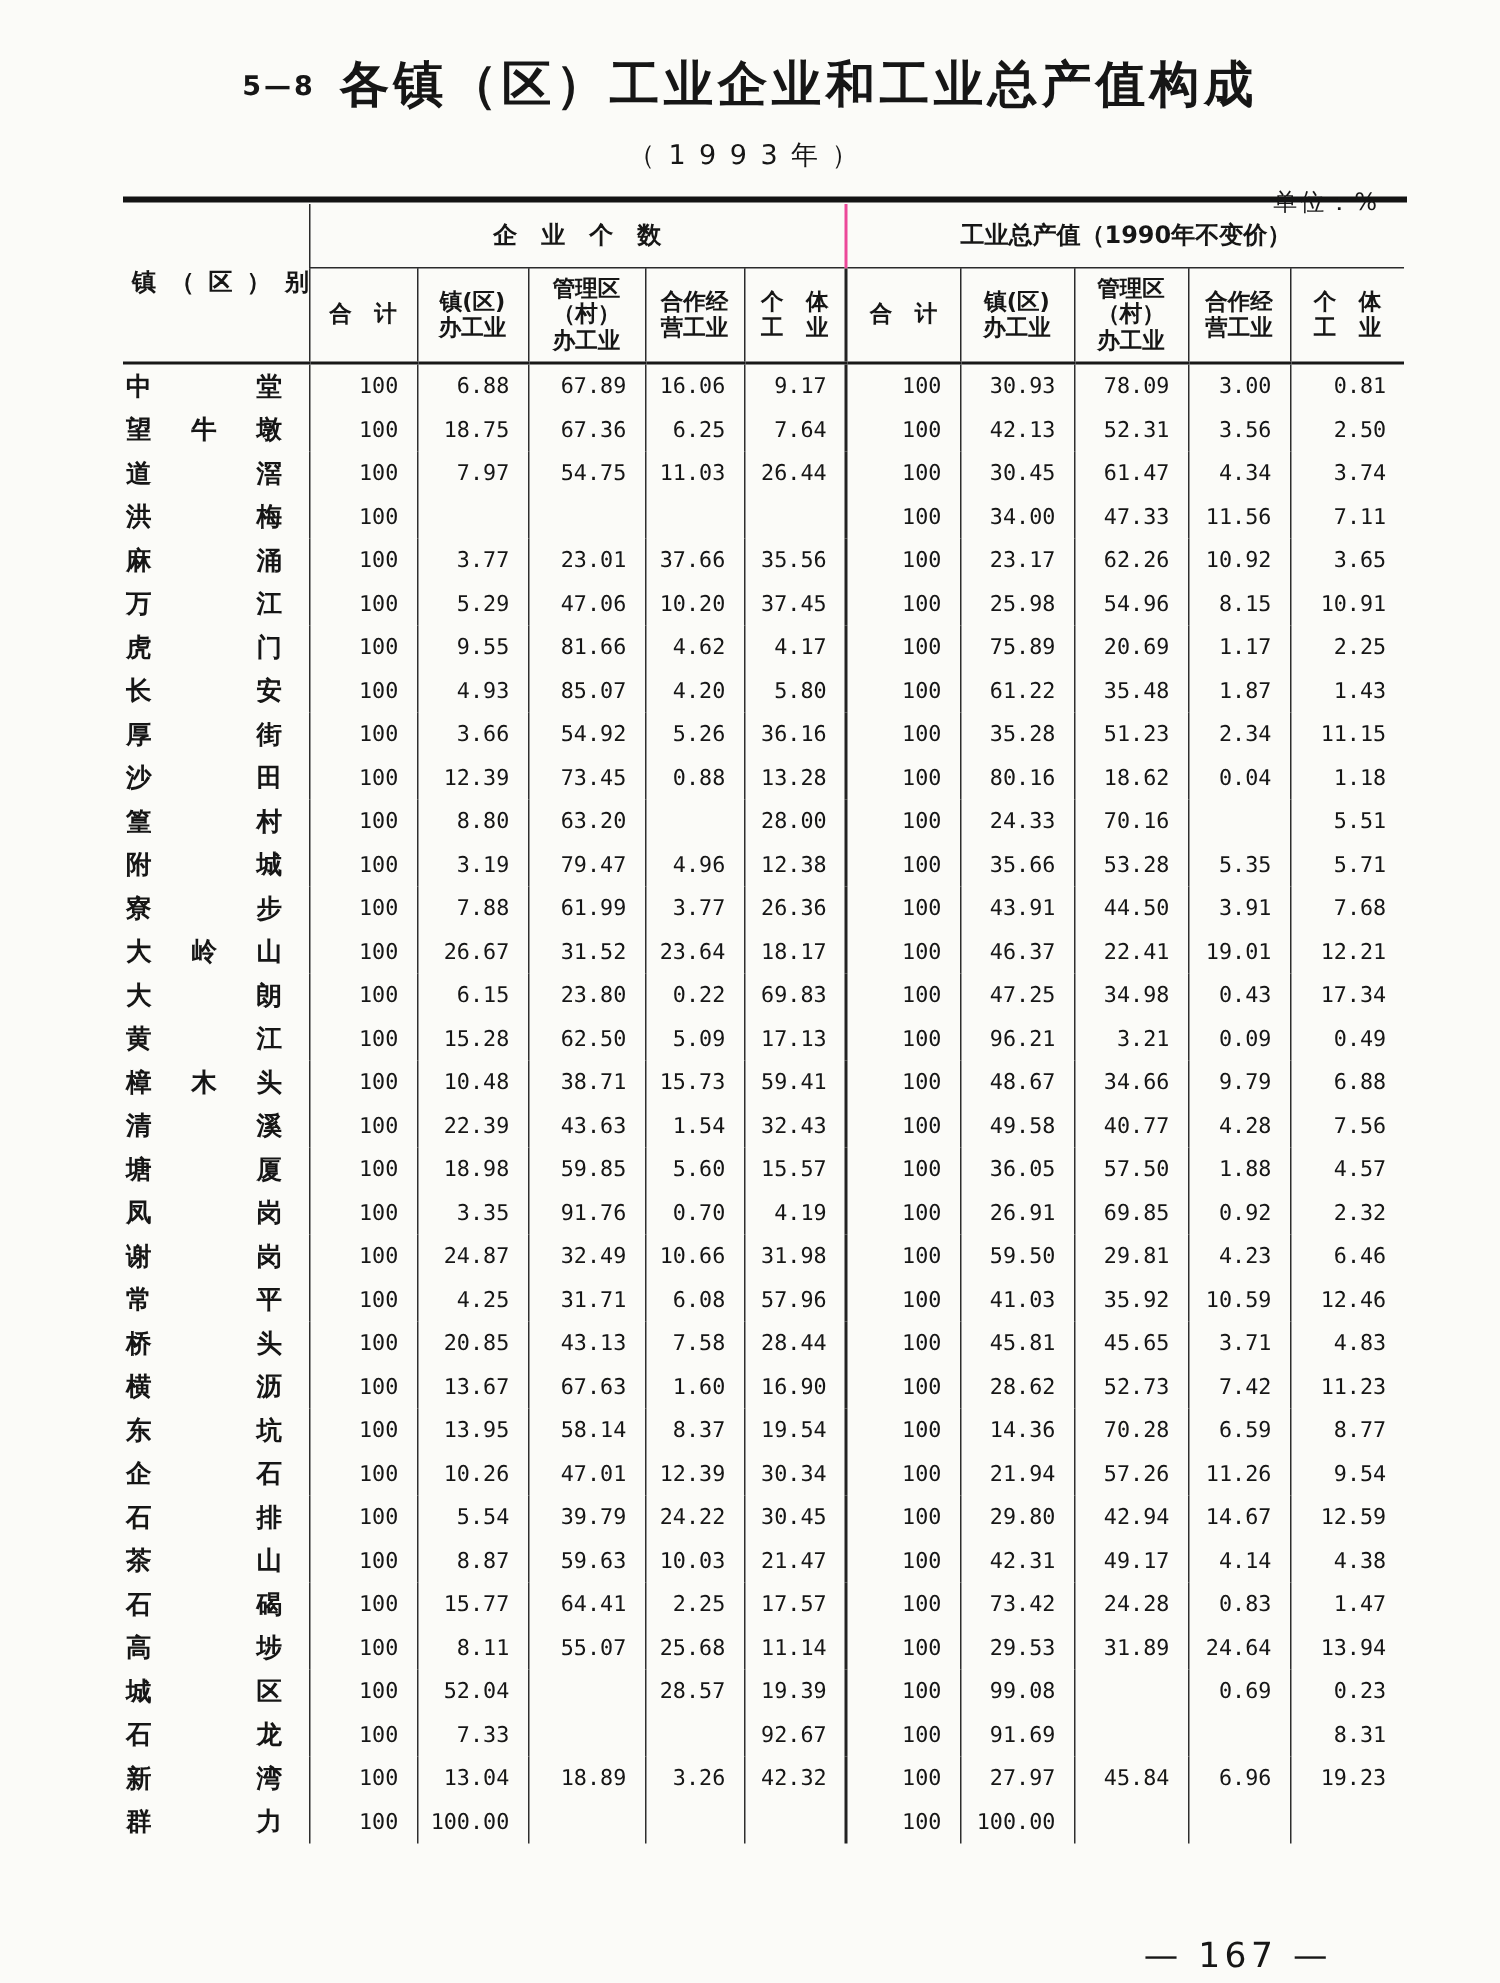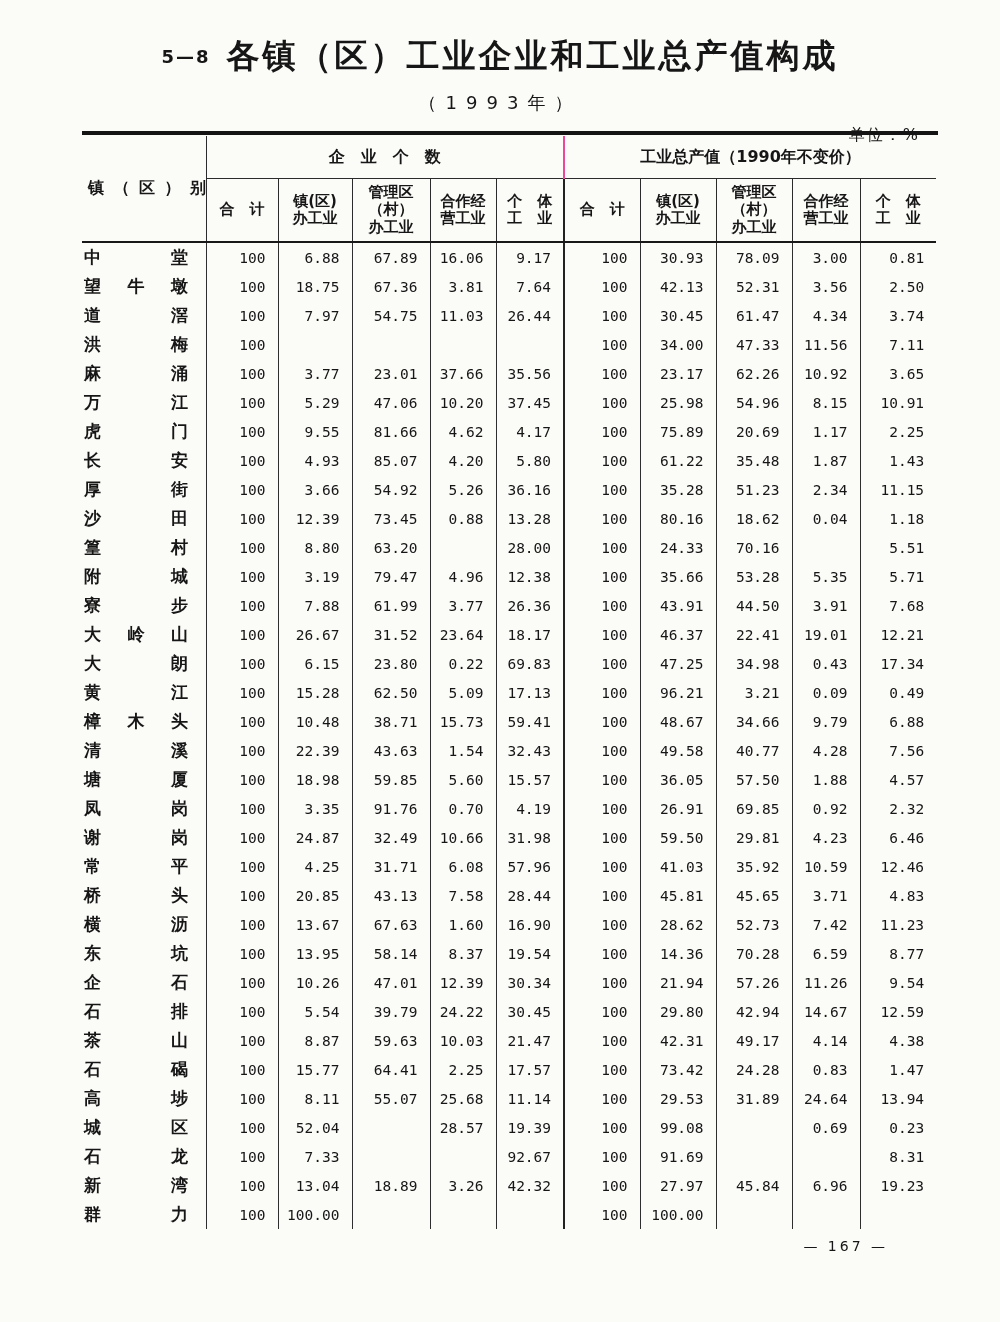--- a/index.html
+++ b/index.html
@@ -87,22 +87,22 @@
   tbody td.g2-first{border-left:2px solid #222;}
 
   .spread{
     display:flex;justify-content:space-between;
     width:104px;margin-left:2px;
   }
   tbody .spread{width:104px;}
 
   
   .page-number{
-    position:absolute;top:1238px;right:112px;
-    font-size:14px;letter-spacing:3px;
+    position:absolute;top:1291px;right:112px;
+    font-size:23px;letter-spacing:3px;
   }
 </style>
 </head>
 <body>
 
 <div class="page">
 
   <div class="title-row">
     <span class="table-no">5—8</span><span class="main-title">各镇（区）工业企业和工业总产值构成</span>
   </div>
@@ -187,21 +187,21 @@
             <td class="name-cell">
               <span class="spread">
                 <span>望</span>
                 <span>牛</span>
                 <span>墩</span>
               </span>
             </td>
             <td class="num-cell">100</td>
             <td class="num-cell">18.75</td>
             <td class="num-cell">67.36</td>
-            <td class="num-cell">3.81</td>
+            <td class="num-cell">6.25</td>
             <td class="num-cell">7.64</td>
             <td class="num-cell g2-first">100</td>
             <td class="num-cell">42.13</td>
             <td class="num-cell">52.31</td>
             <td class="num-cell">3.56</td>
             <td class="num-cell">2.50</td>
           </tr>
           <tr>
             <td class="name-cell">
               <span class="spread">

